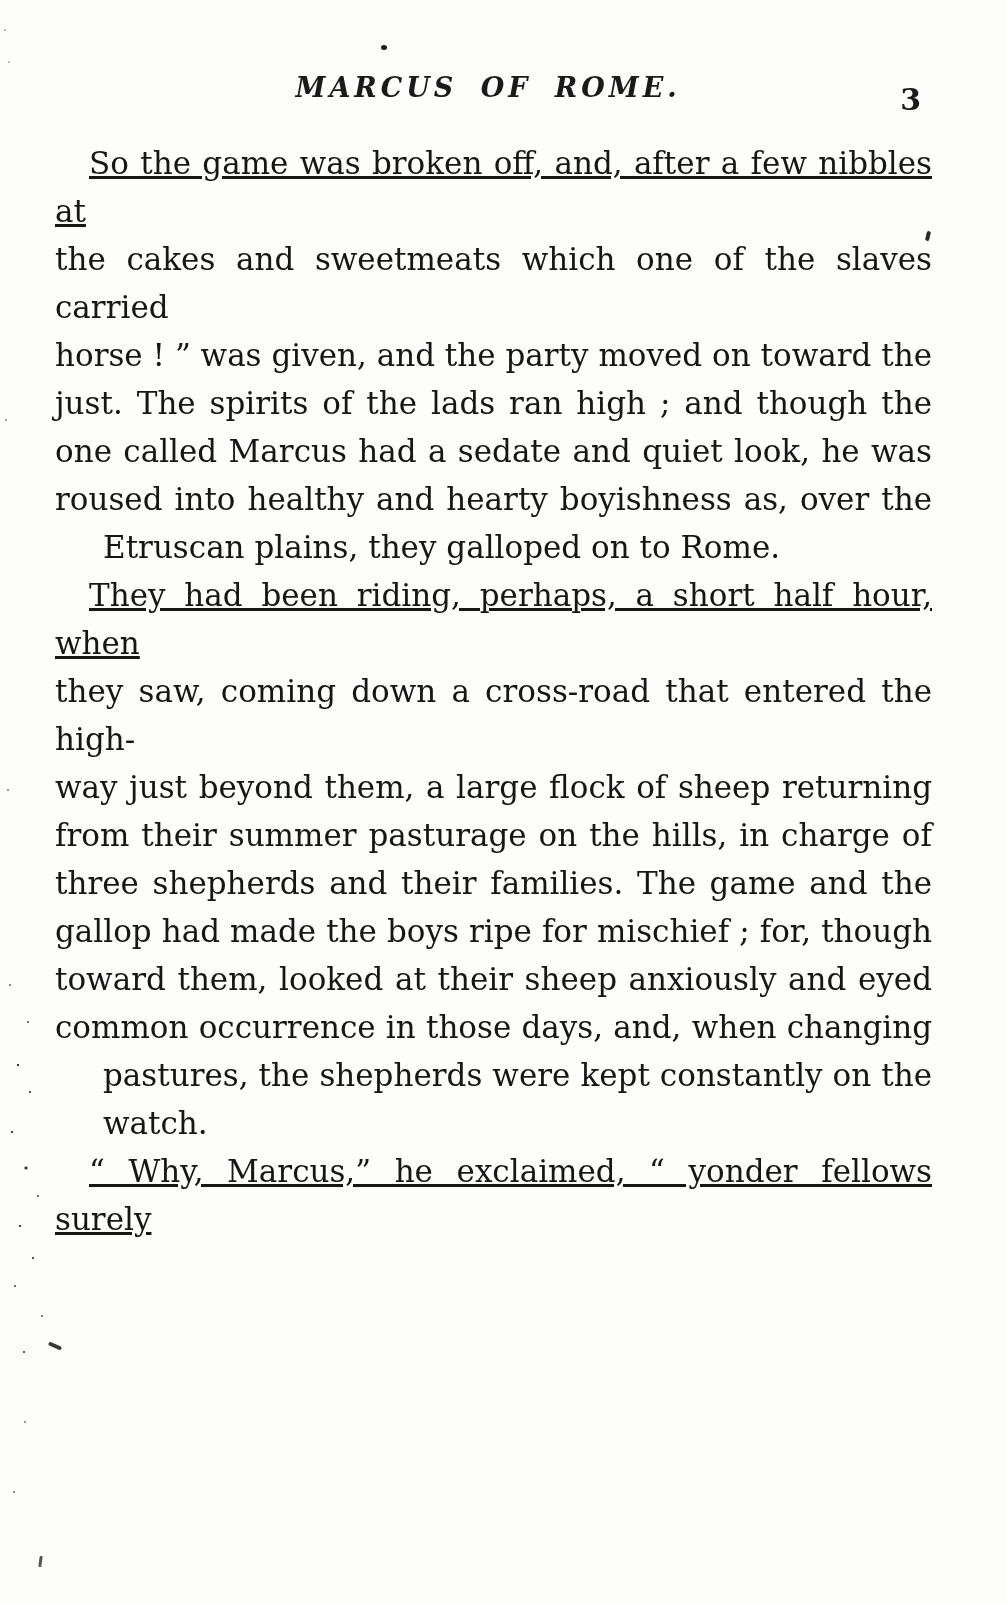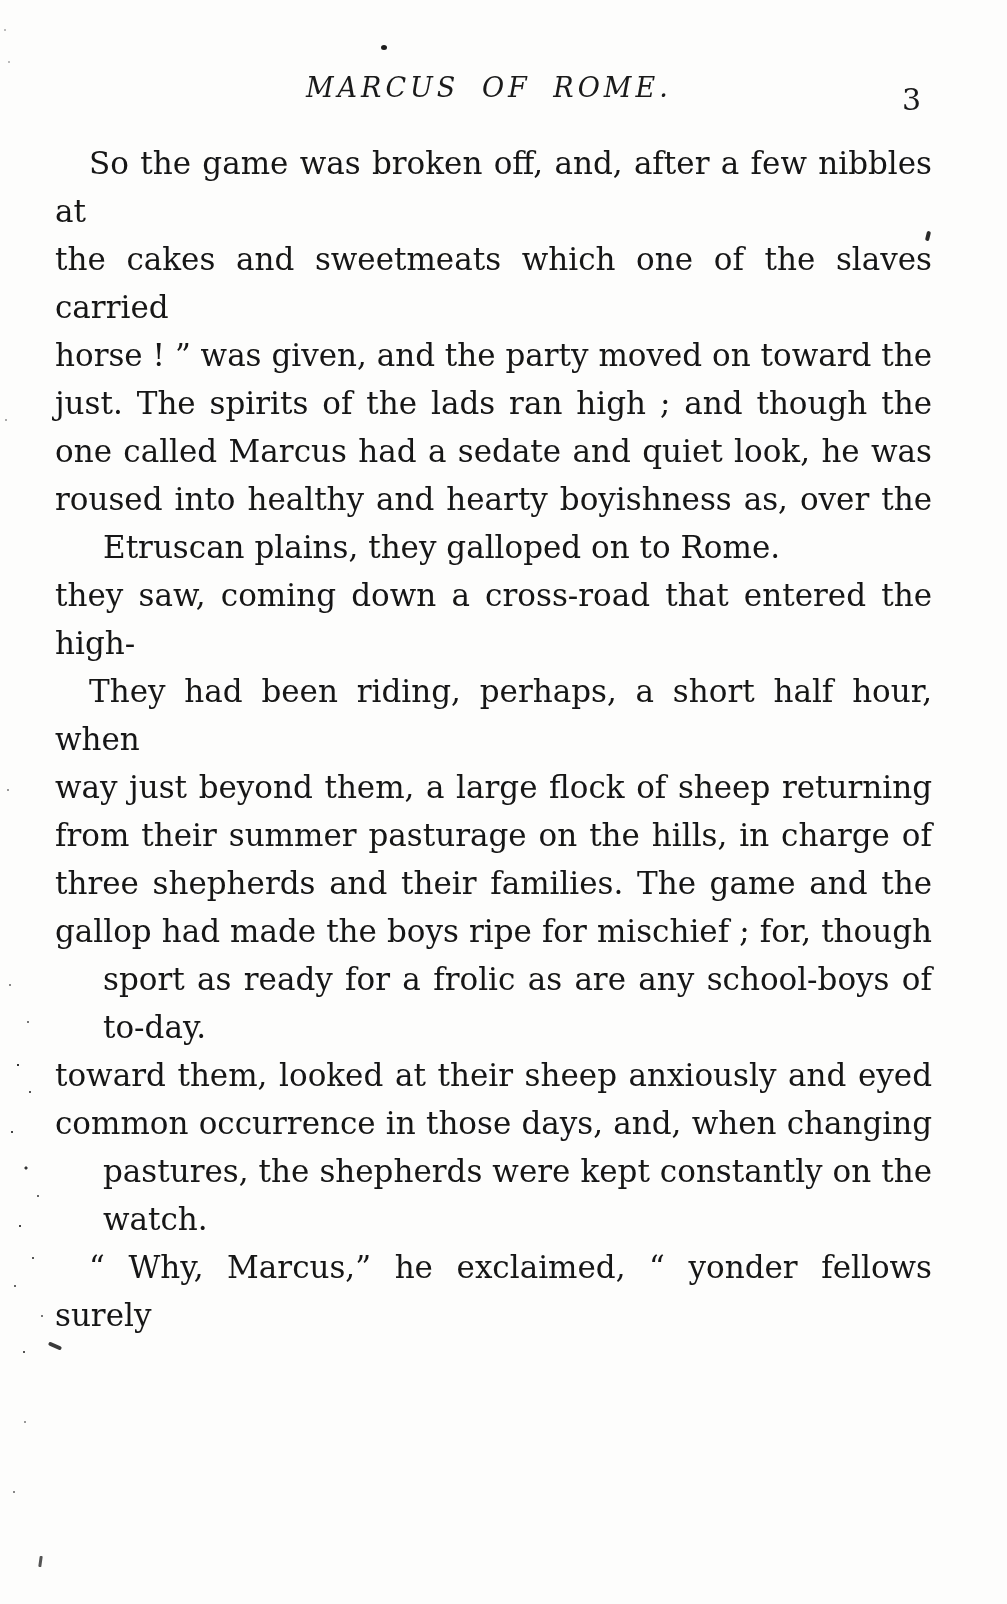--- a/index.html
+++ b/index.html
@@ -15,20 +15,21 @@
     font-family: "DejaVu Serif", "Liberation Serif", serif;
     color: #161616;
     overflow: hidden;
   }
   .header {
     position: absolute;
     top: 70px;
     left: 0;
     width: 100%;
     height: 46px;
+    font-weight: bold;
   }
   .running-title {
     position: absolute;
     left: 50%;
     transform: translateX(-54%);
     top: 2px;
     font-style: italic;
     font-size: 27px;
     letter-spacing: 4px;
     word-spacing: 10px;
@@ -49,21 +50,21 @@
     width: 877px;
     font-size: 31px;
     line-height: 48px;
   }
   .paragraph { margin: 0; }
   .line {
     text-align: justify;
     text-align-last: justify;
     text-justify: inter-word;
   }
-  .line.first { text-indent: 34px; }
+  .line.first { text-indent: 34px; text-decoration: underline; }
   .line.last { text-align-last: left; margin-left: 48px; }
   
   .speck-dot {
     position: absolute;
     left: 381px;
     top: 45px;
     width: 6px;
     height: 5px;
     background: #1c1c1c;
     border-radius: 50%;
@@ -145,27 +146,26 @@
       <div class="paragraph">
         <div class="line first">So the game was broken off, and, after a few nibbles at</div>
         <div class="line">the cakes and sweetmeats which one of the slaves carried</div>
         <div class="line">horse ! ” was given, and the party moved on toward the</div>
         <div class="line">just.  The spirits of the lads ran high ; and though the</div>
         <div class="line">one called Marcus had a sedate and quiet look, he was</div>
         <div class="line">roused into healthy and hearty boyishness as, over the</div>
         <div class="line last">Etruscan plains, they galloped on to Rome.</div>
       </div>
       <div class="paragraph">
+        <div class="line first">They had been riding, perhaps, a short half hour, when</div>
         <div class="line">they saw, coming down a cross-road that entered the high-</div>
-        <div class="line first">They had been riding, perhaps, a short half hour, when</div>
         <div class="line">way just beyond them, a large flock of sheep returning</div>
         <div class="line">from their summer pasturage on the hills, in charge of</div>
         <div class="line">three shepherds and their families.  The game and the</div>
         <div class="line">gallop had made the boys ripe for mischief ; for, though</div>
-        <div class="line last">sport as ready for a frolic as are any school-boys of to-day.</div>
       </div>
       <div class="paragraph">
         <div class="line">toward them, looked at their sheep anxiously and eyed</div>
         <div class="line">common occurrence in those days, and, when changing</div>
         <div class="line last">pastures, the shepherds were kept constantly on the watch.</div>
       </div>
       <div class="paragraph">
         <div class="line first">“ Why, Marcus,” he exclaimed, “ yonder fellows surely</div>
       </div>
     </div>

